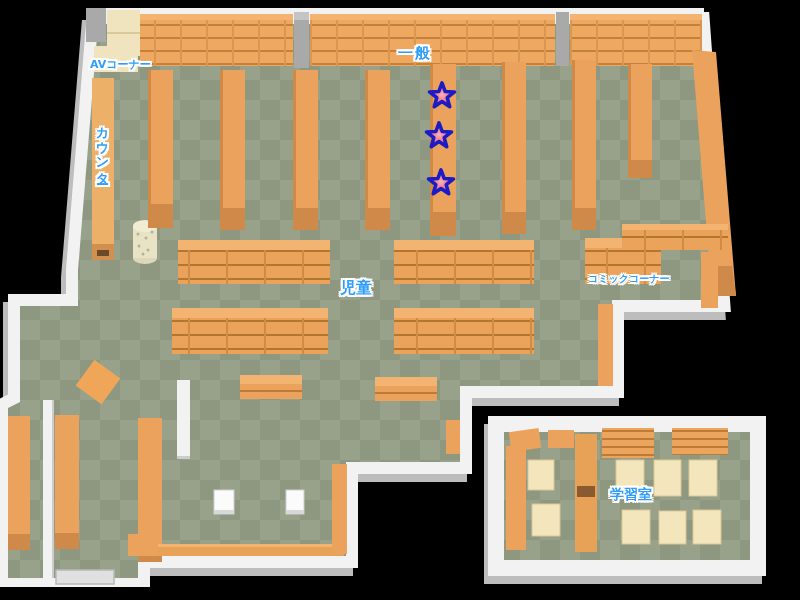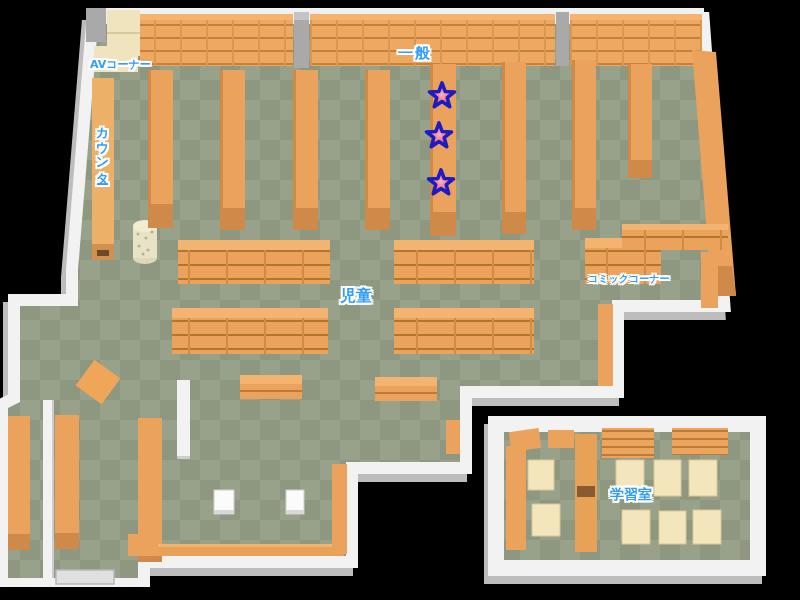--- a/index.html
+++ b/index.html
@@ -245,17 +245,17 @@
   <g fill="url(#starGrad)" stroke="#1c1cc4" stroke-width="3.2" stroke-linejoin="round">
     <use href="#star" transform="translate(442,96) scale(1.1)"></use>
     <use href="#star" transform="translate(439,136) scale(1.1)"></use>
     <use href="#star" transform="translate(441,183) scale(1.1)"></use>
   </g>
 </svg>
 
 <div class="map-label" style="left:90px;top:57px;font-size:11px;">AVコーナー</div>
 <div class="map-label vertical" style="left:93px;top:118px;font-size:13px;height:110px;">カウンター</div>
 <div class="map-label" style="left:398px;top:44px;font-size:15px;letter-spacing:2px;">一般</div>
-<div class="map-label" style="left:340px;top:286px;font-size:16px;">児童</div>
+<div class="map-label" style="left:340px;top:278px;font-size:16px;">児童</div>
 <div class="map-label" style="left:588px;top:272px;font-size:10px;">コミックコーナー</div>
 <div class="map-label" style="left:610px;top:486px;font-size:14px;">学習室</div>
 
 </div>
 
 </body></html>

